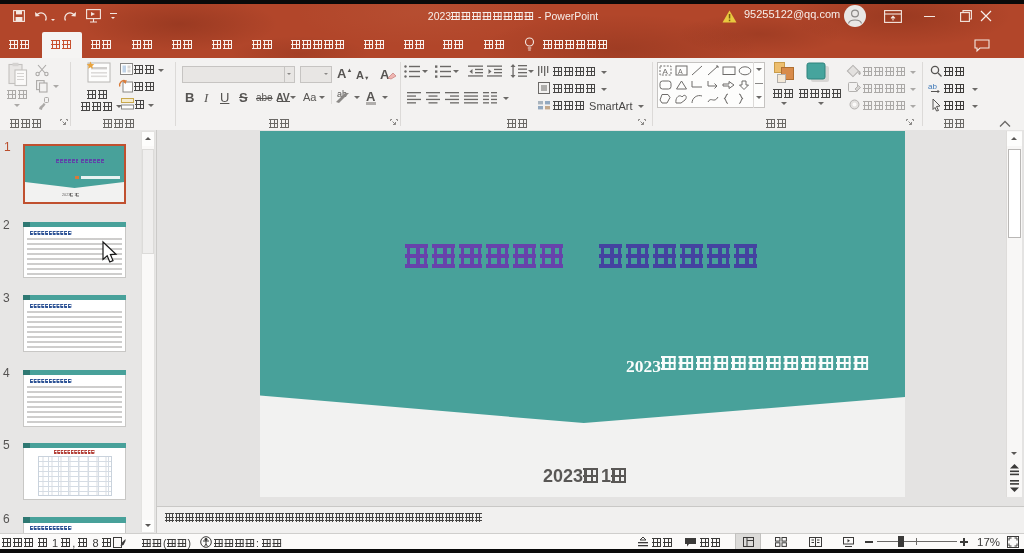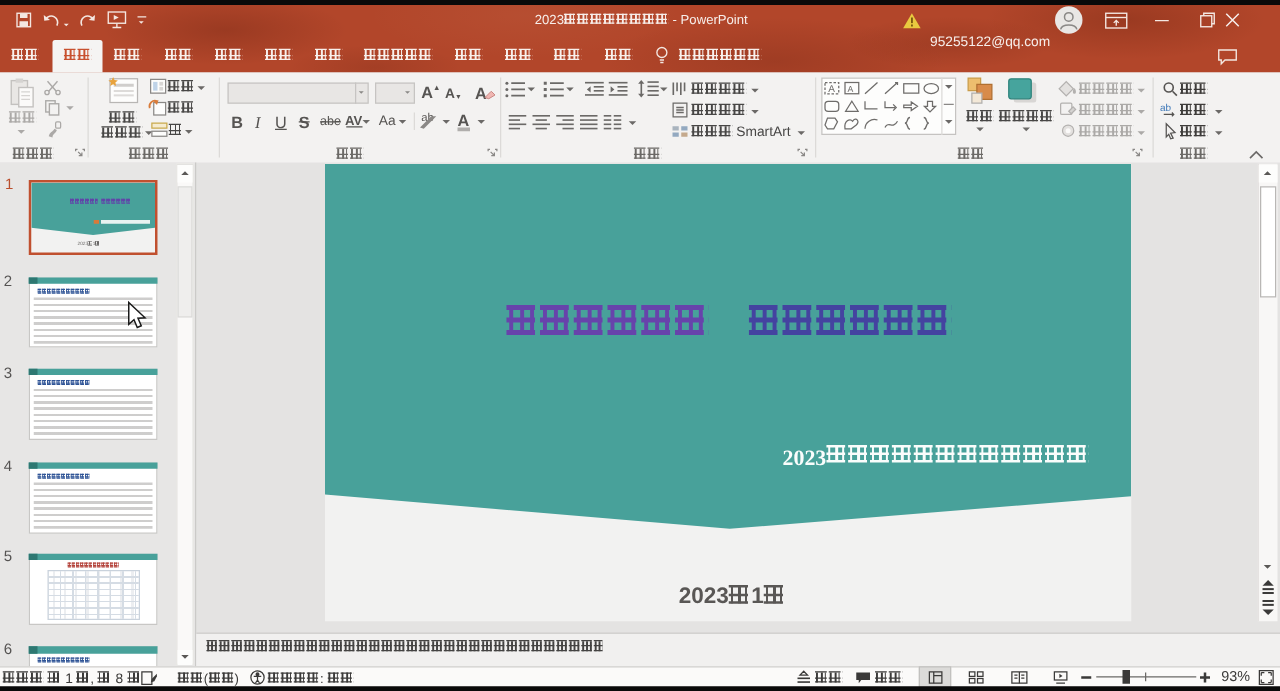--- a/index.html
+++ b/index.html
@@ -56,21 +56,21 @@
 <div class="a" style="left:110px;top:13px;width:7px;height:1.4px;background:#F4E7E1"></div>
 <div class="a car" style="left:111px;top:17px;border-top-color:#F4E7E1;border-width:2.6px 2.6px 0"></div>
 
 <div class="a" style="left:408px;top:10px;width:210px;height:13px;font-size:10.5px;color:#F7EEEA;text-align:center;white-space:nowrap">2023<span class="z" style="width:8em"></span> - PowerPoint</div>
 
 <svg class="a" style="left:722px;top:10px" width="15" height="13" viewBox="0 0 15 13">
     <path d="M7.5 0.5 L14.5 12.5 L0.5 12.5 Z" fill="#E9C93F"></path>
     <rect x="6.8" y="4" width="1.5" height="4.5" fill="#7a5a10"></rect>
     <rect x="6.8" y="9.6" width="1.5" height="1.6" fill="#7a5a10"></rect>
   </svg>
-<div class="a" style="left:744px;top:28px;font-size:11px;color:#F7EEEA">95255122@qq.com</div>
+<div class="a" style="left:744px;top:8px;font-size:11px;color:#F7EEEA">95255122@qq.com</div>
 <svg class="a" style="left:844px;top:5px" width="22" height="22" viewBox="0 0 22 22">
     <circle cx="11" cy="11" r="11" fill="#E9E7E5"></circle>
     <circle cx="11" cy="8.5" r="3.4" fill="none" stroke="#8A8886" stroke-width="1.2"></circle>
     <path d="M4.5 18.5 C5.5 13.8 16.5 13.8 17.5 18.5" fill="none" stroke="#8A8886" stroke-width="1.2"></path>
   </svg>
 <svg class="a" style="left:884px;top:10px" width="18" height="13" viewBox="0 0 18 13">
     <g fill="none" stroke="#F4E7E1" stroke-width="1.1">
       <rect x="0.6" y="0.6" width="16.8" height="11.8"></rect>
       <path d="M0.6 4 L17.4 4"></path>
       <path d="M9 10.5 L9 6.5 M7 8.3 L9 6.3 L11 8.3"></path>
@@ -621,21 +621,21 @@
       <path d="M2 9.5 L9 9.5"></path>
     </g>
   </svg>
 
 <div class="a" style="left:865px;top:541px;width:8px;height:1.6px;background:#3B3A39"></div>
 <div class="a" style="left:877px;top:541px;width:80px;height:1.2px;background:#6B6967"></div>
 <div class="a" style="left:916px;top:538px;width:1.4px;height:7px;background:#6B6967"></div>
 <div class="a" style="left:898px;top:536px;width:6px;height:11px;background:#3B3A39"></div>
 <div class="a" style="left:960px;top:541px;width:8px;height:1.6px;background:#3B3A39"></div>
 <div class="a" style="left:963.2px;top:537.8px;width:1.6px;height:8px;background:#3B3A39"></div>
-<div class="a" style="left:977px;top:536px;font-size:11.5px;color:#3B3A39">93%</div>
+<div class="a" style="left:977px;top:536px;font-size:11.5px;color:#3B3A39">17%</div>
 <svg class="a" style="left:1007px;top:536px" width="12" height="12" viewBox="0 0 12 12">
     <g fill="none" stroke="#3B3A39">
       <rect x="0.5" y="0.5" width="11" height="11"></rect>
       <path d="M2 2 L4.5 2 M2 2 L2 4.5 M10 2 L7.5 2 M10 2 L10 4.5 M2 10 L4.5 10 M2 10 L2 7.5 M10 10 L7.5 10 M10 10 L10 7.5"></path>
     </g>
   </svg>
 
 <div class="a" style="left:0;top:549px;width:1024px;height:4px;background:#0a0a0a"></div>
 
 </body></html>

